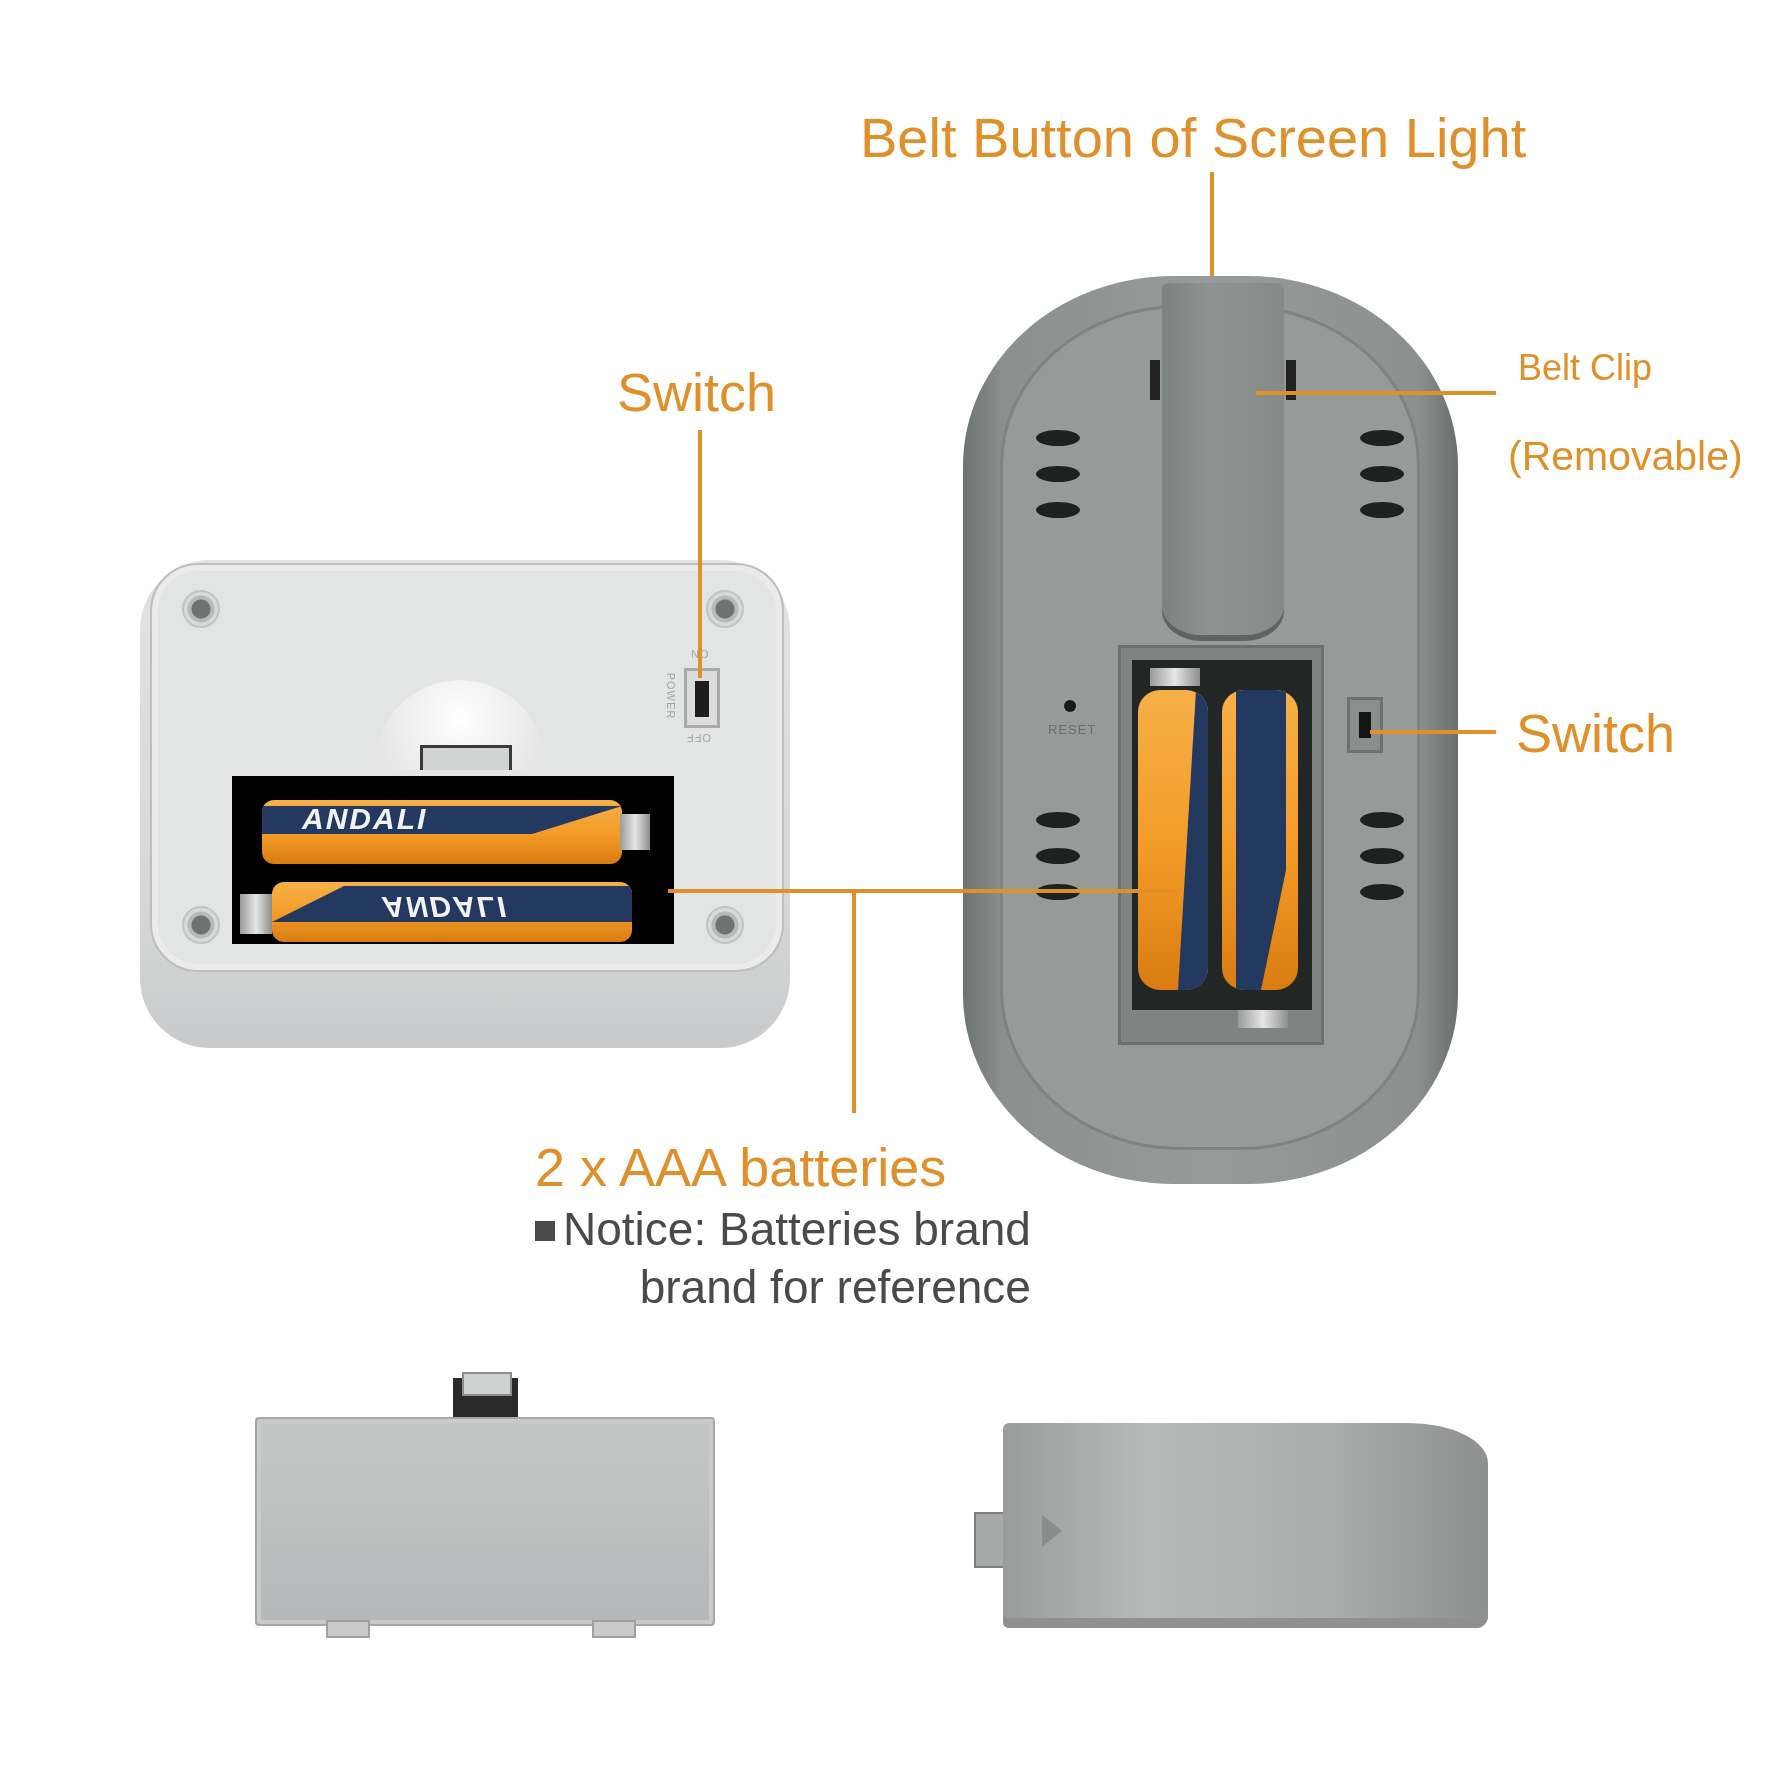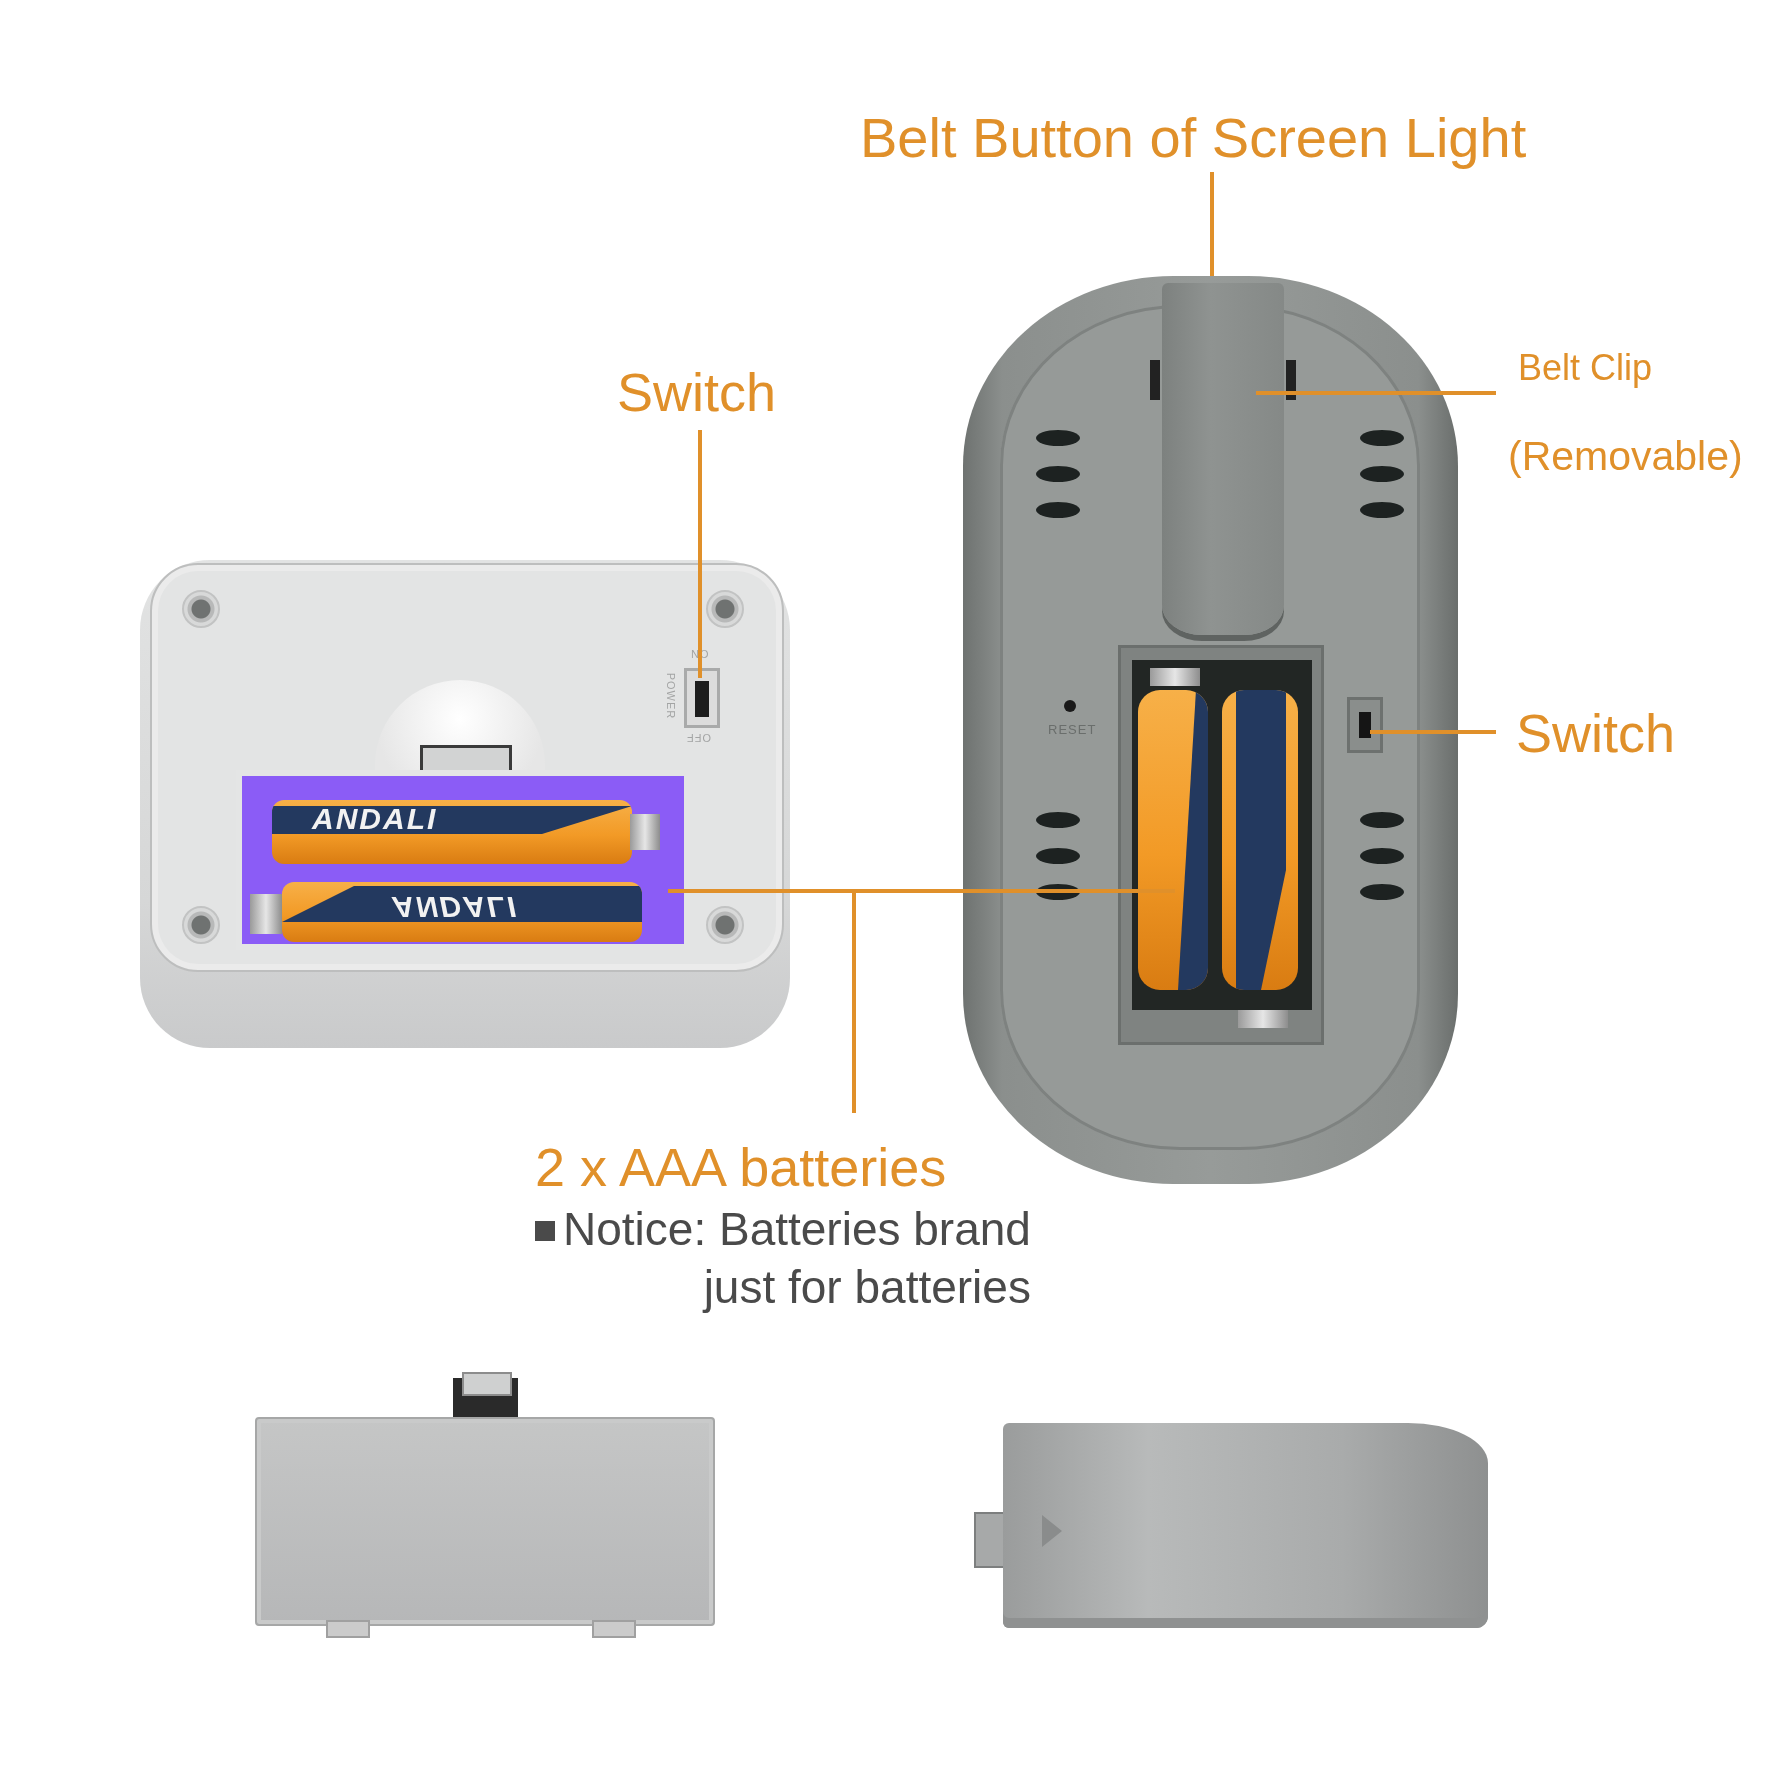--- a/index.html
+++ b/index.html
@@ -12,21 +12,21 @@
   .bullet { display:inline-block; width:20px; height:20px; background:#4a4a4a; margin-right:8px; vertical-align:4px; }
 
   
   .ldev-shadow { left:140px; top:560px; width:650px; height:488px; border-radius:70px;
     background:linear-gradient(180deg,#e2e3e3 0%,#d6d7d7 70%,#c9cacb 100%); }
   .ldev-face { left:150px; top:563px; width:630px; height:405px; border-radius:48px;
     background:#e3e4e4; border:2px solid #bdbebe; box-shadow:inset 0 0 0 6px #ebebeb; }
   .screw { width:34px; height:34px; border-radius:50%; background:radial-gradient(circle,#6f7271 0 9px,#b8b9b9 10px 13px,#d8d9d9 14px); border:2px solid #c2c3c3; }
   .dome { left:375px; top:680px; width:170px; height:130px; border-radius:85px 85px 0 0; background:radial-gradient(ellipse at 50% 30%,#ffffff,#e6e6e6 70%); }
   .latch { left:420px; top:745px; width:86px; height:55px; background:#d2d3d3; border:3px solid #3a3a3a; border-bottom:none; }
-  .lbay { left:236px; top:770px; width:454px; height:180px; background:#8b5cf6; border:6px solid #e4e5e5; box-sizing:border-box; }
+  .lbay { left:226px; top:770px; width:454px; height:180px; background:#000000; border:6px solid #e4e5e5; box-sizing:border-box; }
   .sw-box { width:36px; height:60px; border:3px solid #a9aaaa; background:#dcdcdc; box-sizing:border-box; }
   .sw-knob { position:absolute; left:8px; top:10px; width:14px; height:36px; background:#1d1d1d; }
   .sw-text { position:absolute; font-size:11px; color:#a3a4a4; letter-spacing:1px; }
 
   
   .batt { position:absolute; border-radius:12px; overflow:hidden;
     background:linear-gradient(180deg,#f7b048 0%,#f29a26 55%,#d97c12 100%); }
   .batt .band { position:absolute; background:#23395f; }
   .batt .brand { position:absolute; color:#f2f2f2; font-weight:bold; font-style:italic; font-size:30px; letter-spacing:2px; }
   .cap { position:absolute; background:linear-gradient(90deg,#9a9a9a,#e6e6e6,#8d8d8d); }
@@ -136,21 +136,21 @@
 
 <span class="label" style="left:860px;top:110px;font-size:56px;">Belt Button of Screen Light</span>
 <span class="label" style="left:1518px;top:350px;font-size:36px;">Belt Clip</span>
 <span class="label" style="left:1508px;top:436px;font-size:41px;">(Removable)</span>
 <span class="label" style="left:617px;top:365px;font-size:54px;">Switch</span>
 <span class="label" style="left:1516px;top:706px;font-size:54px;">Switch</span>
 <span class="label" style="left:535px;top:1140px;font-size:54px;">2 x AAA batteries</span>
 
 <div class="notice" style="left:535px;top:1200px;text-align:right;">
   <span class="bullet"></span><span>Notice: Batteries brand</span><br>
-  <span style="display:inline-block;width:28px;"></span><span>just for batteries</span>
+  <span style="display:inline-block;width:28px;"></span><span>brand for reference</span>
 </div>
 
 <div class="abs cover-tab"></div>
 <div class="abs cover-tab-top"></div>
 <div class="abs cover-left"></div>
 <div class="abs cover-foot" style="left:326px;top:1620px;"></div>
 <div class="abs cover-foot" style="left:592px;top:1620px;"></div>
 
 <div class="abs cover-right-tab"></div>
 <div class="abs cover-right"></div>

